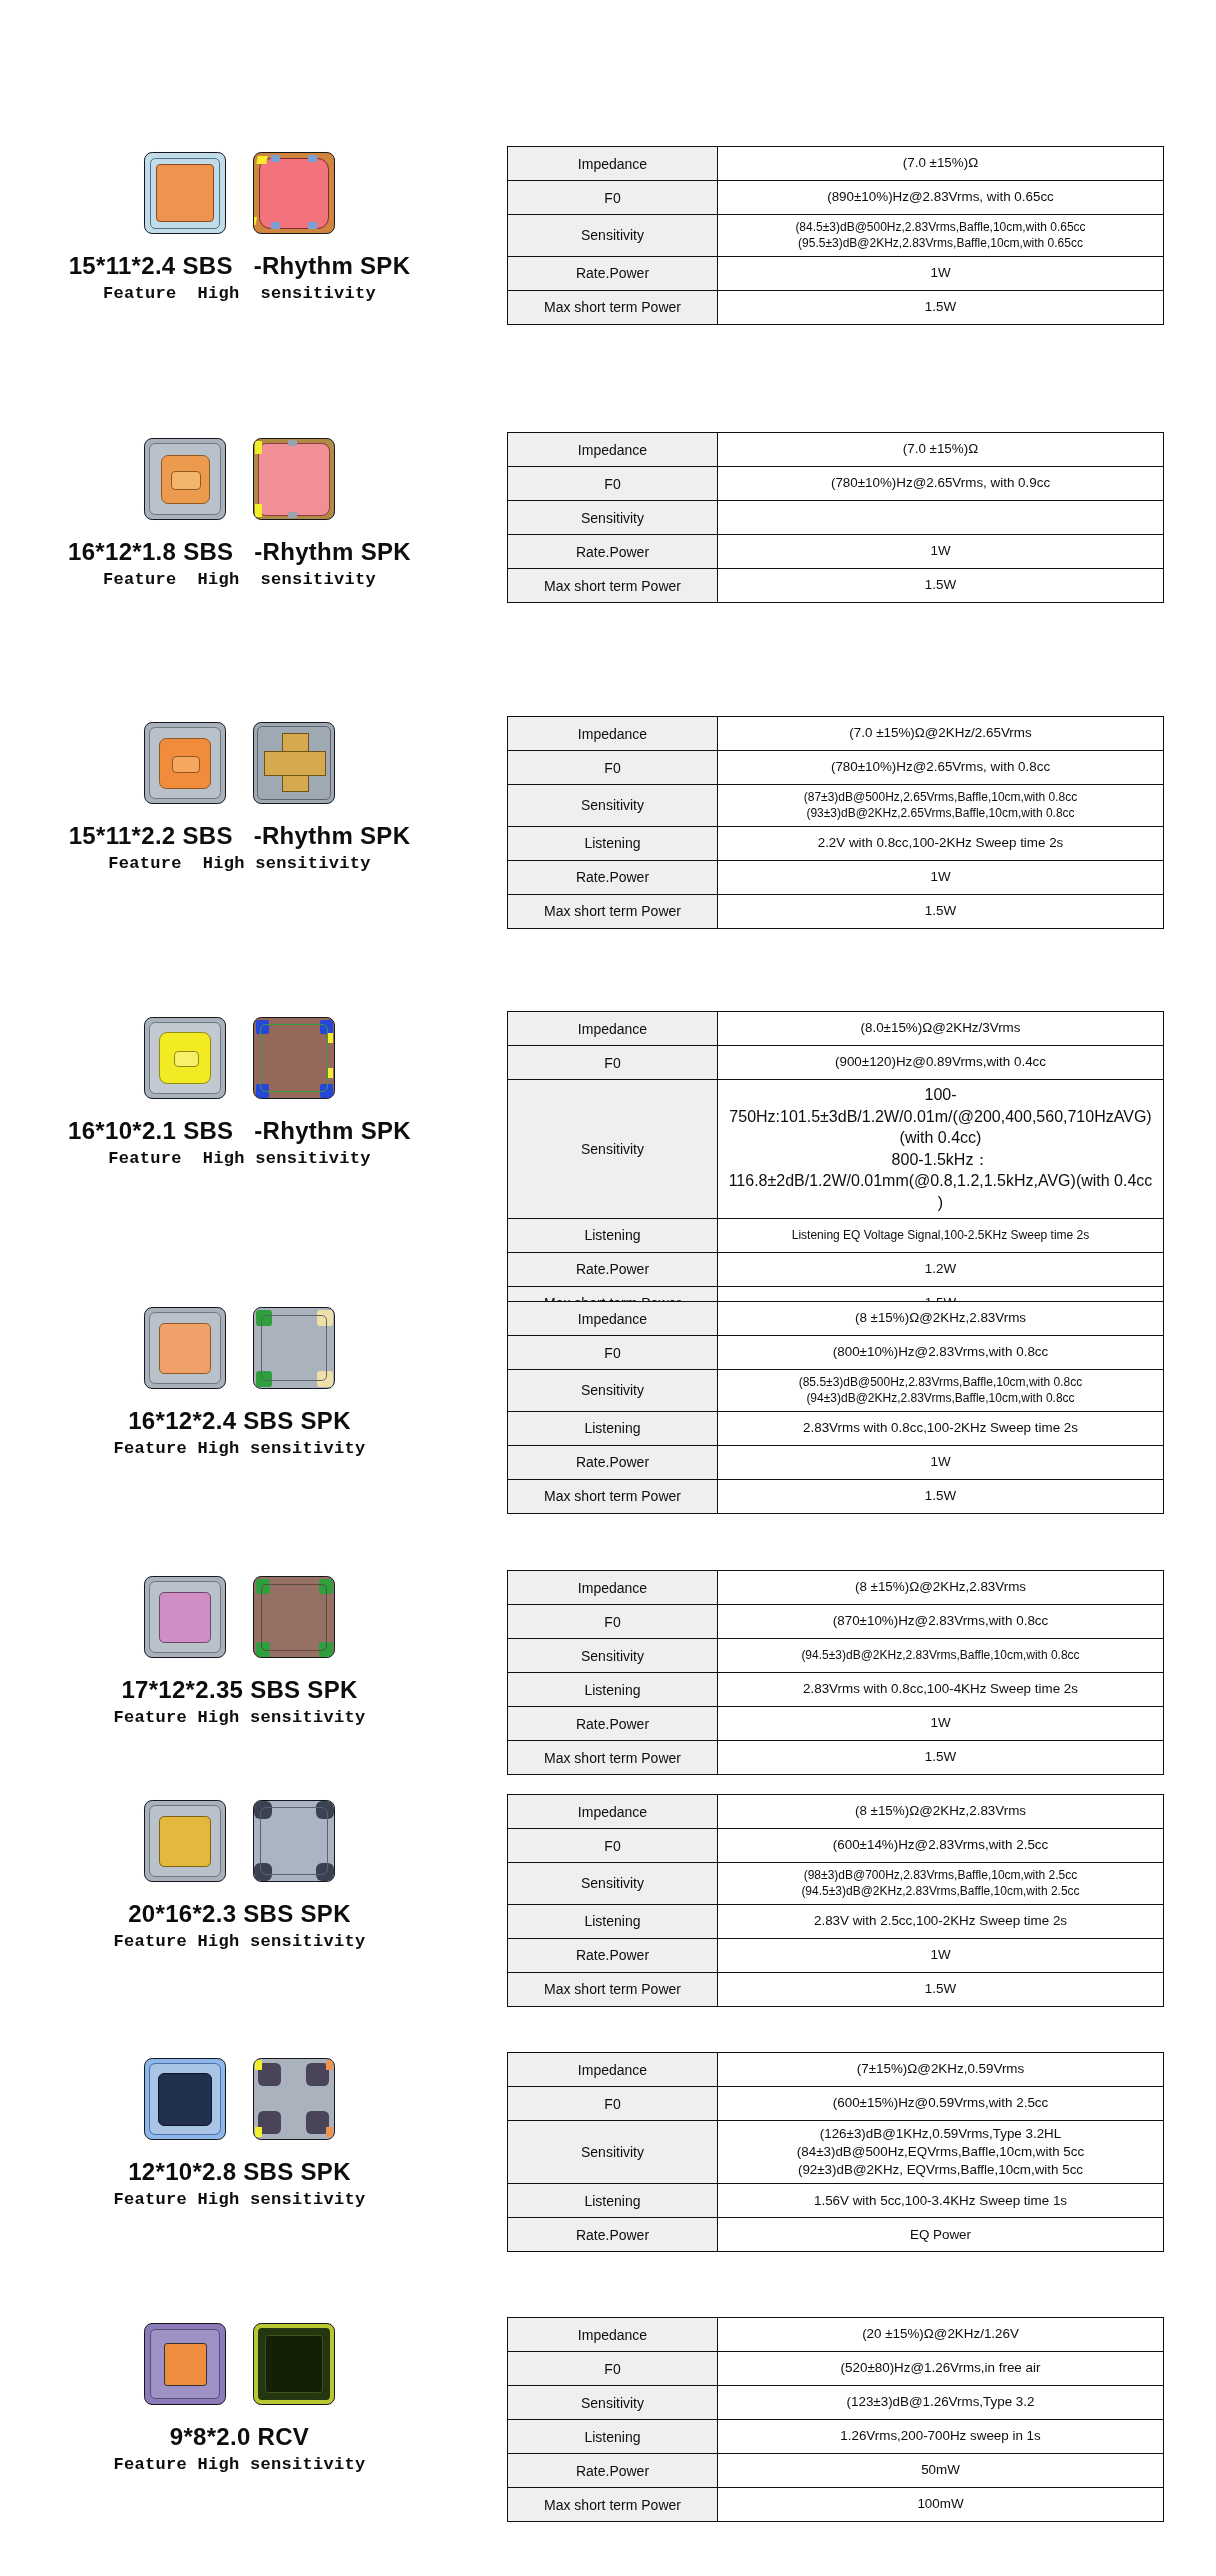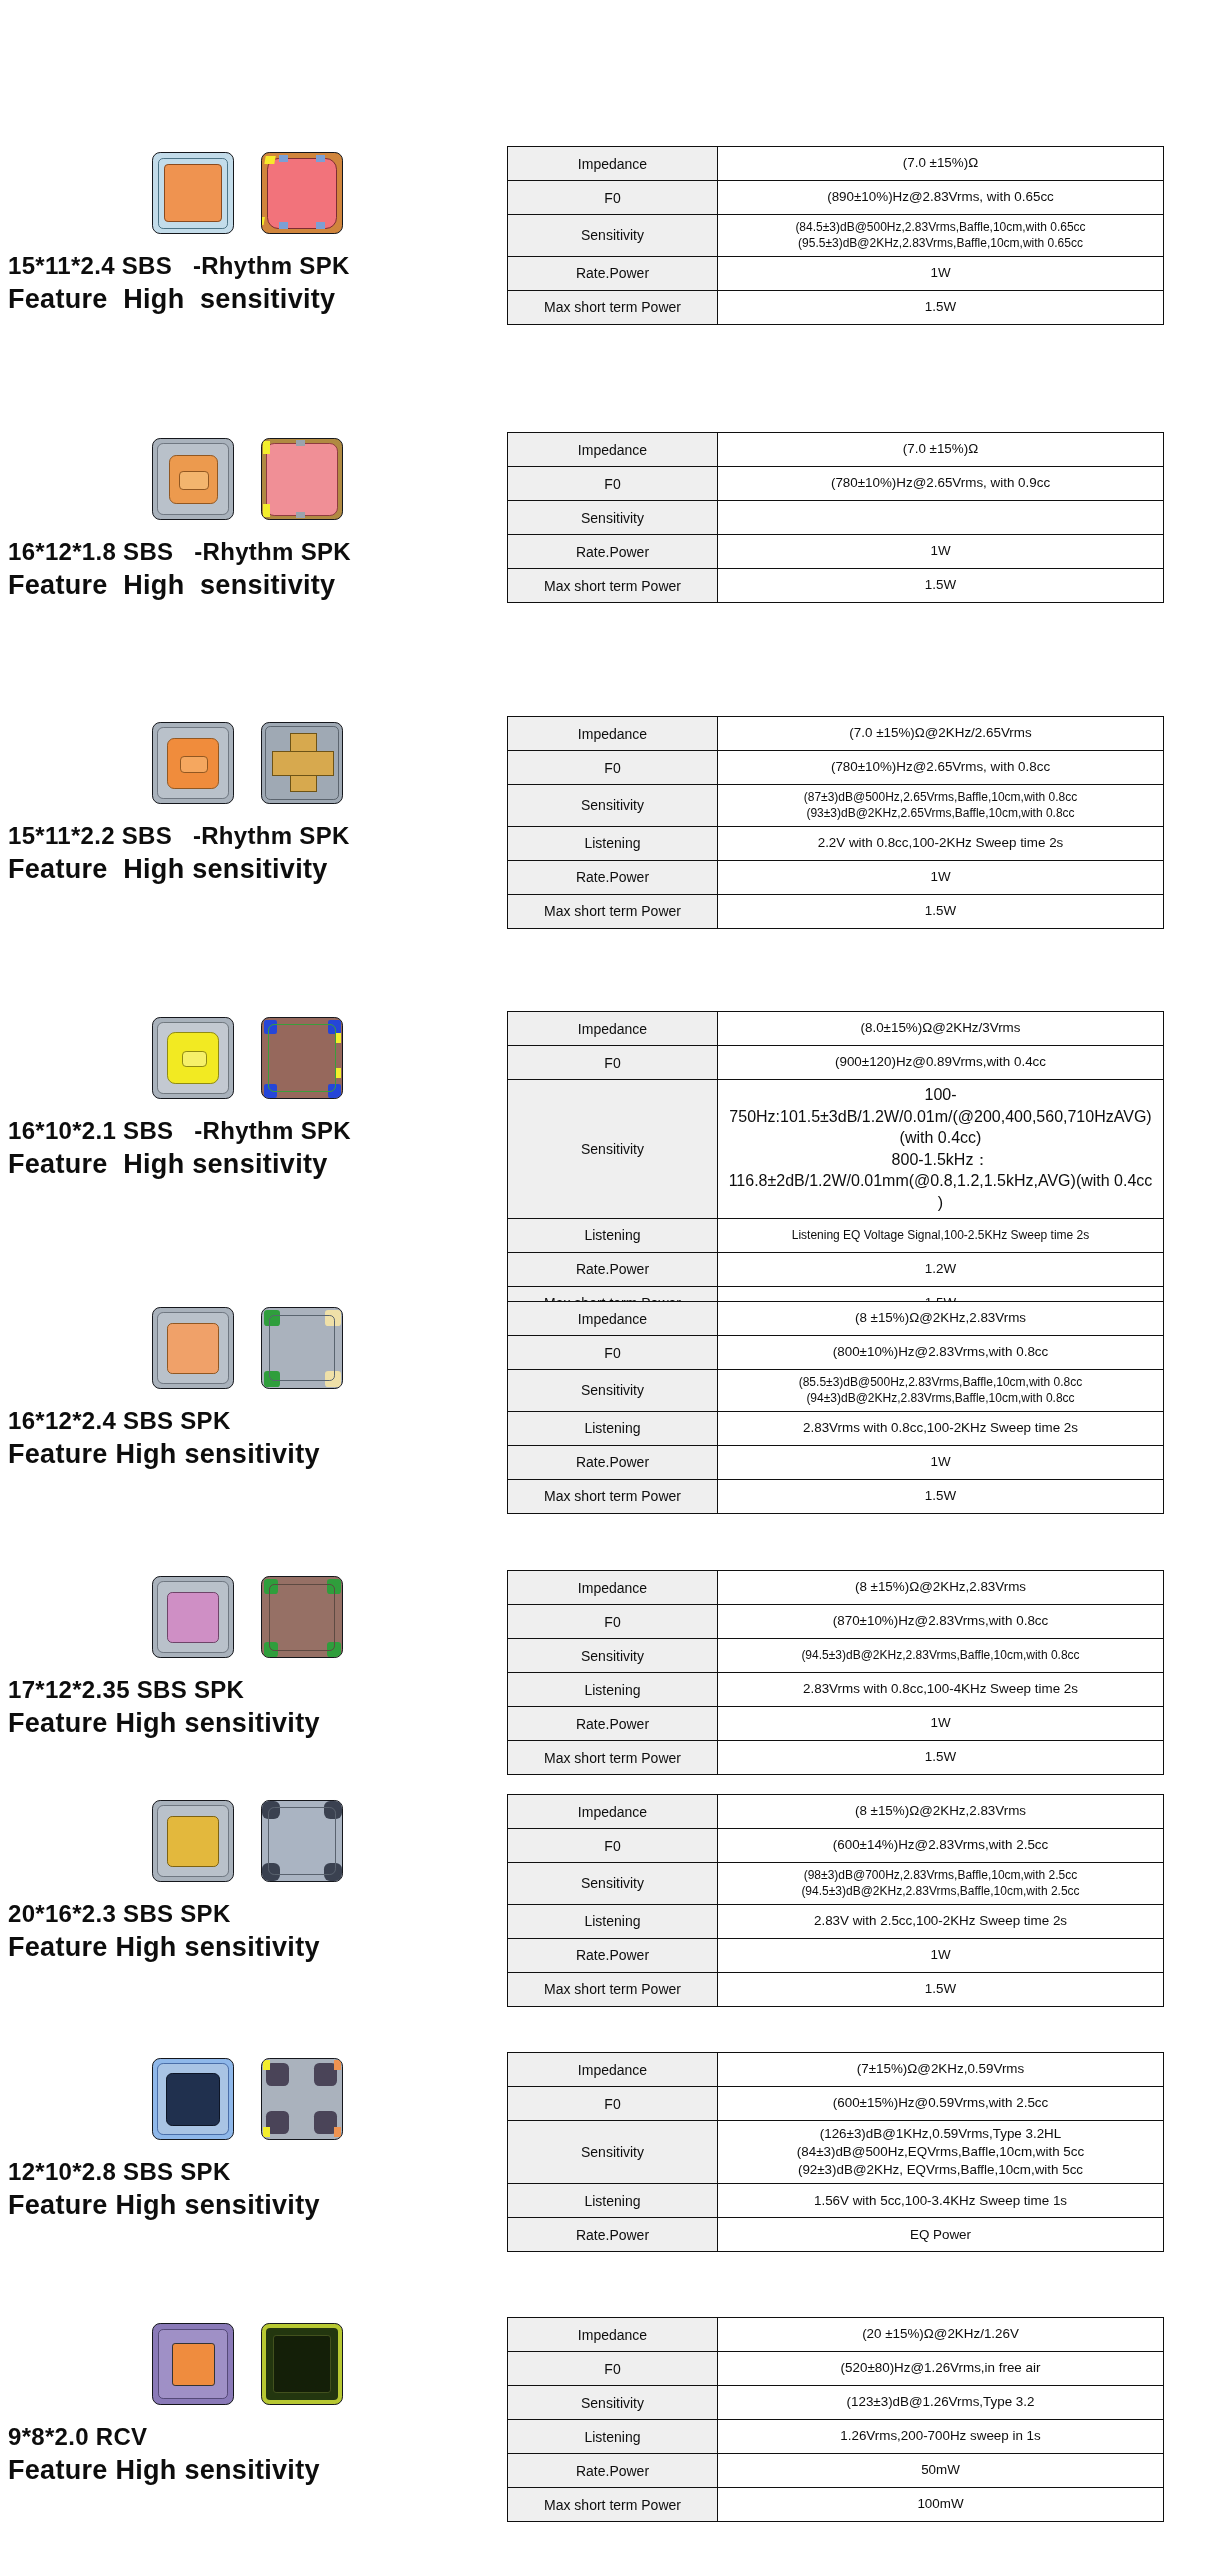--- a/index.html
+++ b/index.html
@@ -1,25 +1,25 @@
 <!DOCTYPE html>
 <html style="font-size:8.2px"><head>
 <meta charset="utf-8">
 <style>
   html,body{margin:0;padding:0;background:#fff;}
   .page{position:relative;width:1217px;height:3420px;background:#ffffff;
         font-family:"Liberation Sans", sans-serif;color:#0d0d0d;overflow:hidden;}
   .product-section{position:absolute;left:0;width:1217px;}
-  .left{position:absolute;left:8px;top:6.2px;width:479px;text-align:left;}
+  .left{position:absolute;left:0;top:6.2px;width:479px;text-align:center;}
   .images{display:flex;justify-content:center;gap:27px;}
   .img{position:relative;width:82px;height:82px;border:1.5px solid #15171c;border-radius:8.2px;
        box-sizing:border-box;overflow:hidden;background:#9aa3ad;flex:0 0 auto;}
   .img .la,.img .lb,.img .lc{position:absolute;box-sizing:border-box;}
   .title{margin-top:17.5px;font-size:24px;font-weight:600;white-space:pre;letter-spacing:0.3px;}
-  .feature{margin-top:4.1px;font-size:27px;font-weight:600;white-space:pre;letter-spacing:0.3px;}
+  .feature{margin-top:4.1px;font-size:17px;font-weight:600;white-space:pre;letter-spacing:0.3px;font-family:Liberation Mono, monospace;}
 
   .spec-table{position:absolute;left:507px;top:0;width:655px;border:1.5px solid #101010;background:#fff;}
   .spec-row{display:flex;border-top:1.5px solid #101010;}
   .spec-row:first-child{border-top:0;}
   .cell{display:flex;align-items:center;justify-content:center;text-align:center;box-sizing:border-box;}
   .cell.label{width:210px;background:#efefef;border-right:1px solid #101010;font-size:14px;padding:5.2px 6.2px;min-height:33px;}
   .cell.value{flex:1;font-size:13.4px;padding:4.1px 8.2px;white-space:pre-line;min-height:33px;line-height:1.35;}
   .cell.value.sm{font-size:12px;}
   .cell.value.xs{font-size:16px;}
 

